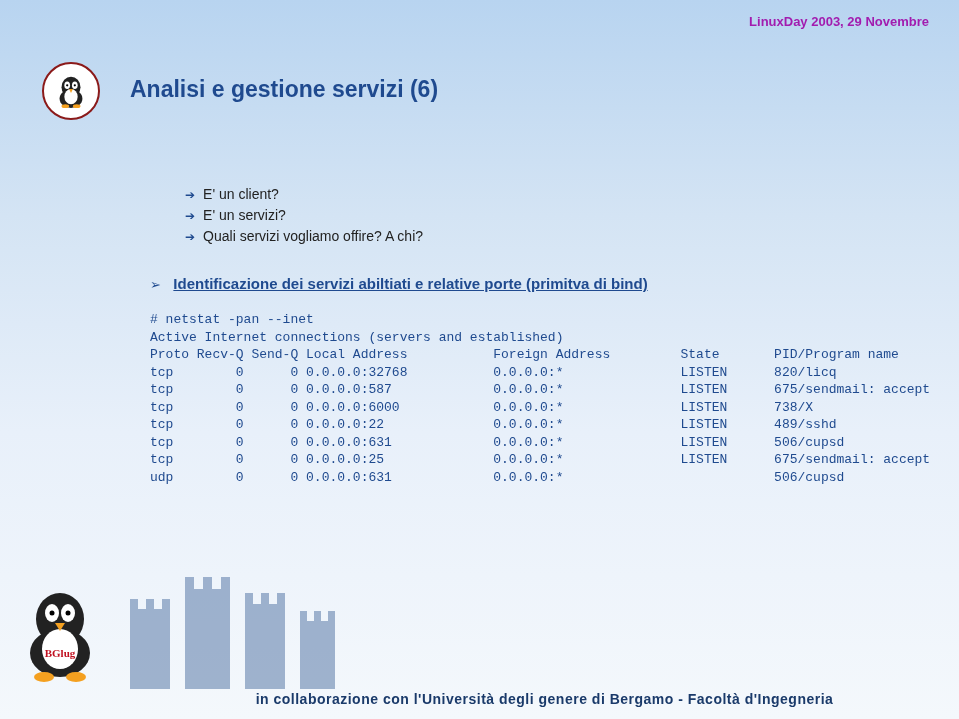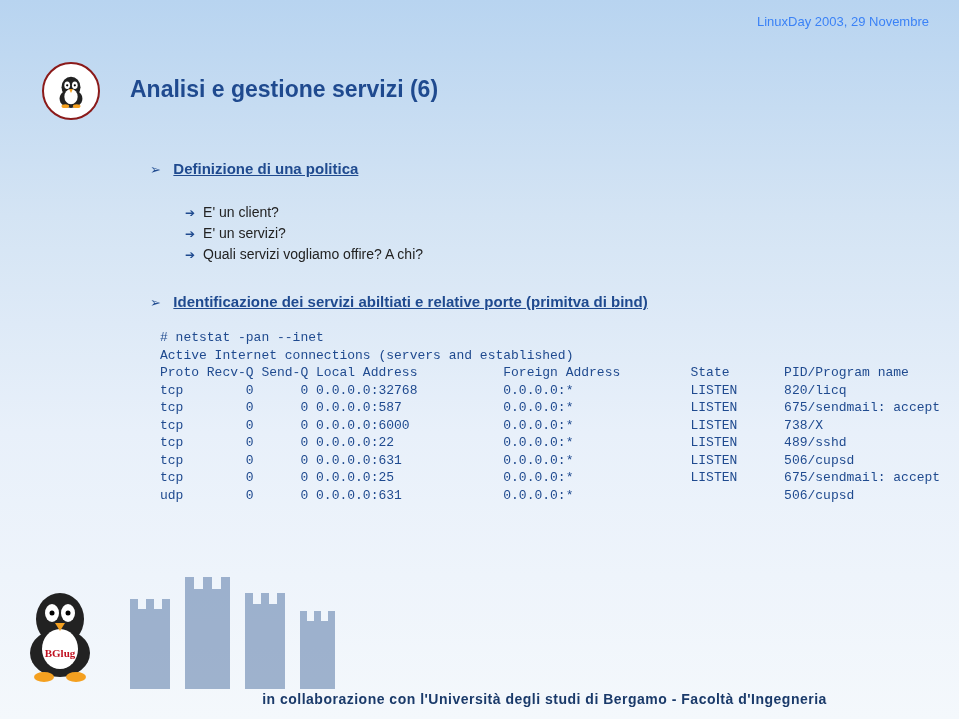--- a/index.html
+++ b/index.html
@@ -8,23 +8,23 @@
     height: 719px;
     background: linear-gradient(to bottom, #b8d4f0 0%, #d4e4f4 30%, #e8f0fa 60%, #f4f8fc 100%);
     font-family: Verdana, Geneva, sans-serif;
     position: relative;
     overflow: hidden;
   }
   .header-text {
     position: absolute;
     top: 14px;
     right: 30px;
-    font-weight: normal;
+    font-weight: bold;
     font-size: 13px;
-    color: #3b82f6;
+    color: #a21caf;
   }
   .logo-top {
     position: absolute;
     top: 62px;
     left: 42px;
     width: 60px;
     height: 60px;
   }
   .logo-circle {
     width: 58px;
@@ -79,21 +79,21 @@
     content: "➔";
     color: #1f4a8f;
     margin-right: 8px;
     font-size: 12px;
   }
   .section2 {
     margin-top: 28px;
   }
   .netstat-block {
     margin-top: 18px;
-    margin-left: 10px;
+    margin-left: 0;
     font-family: "Courier New", monospace;
     font-size: 13px;
     color: #1f4a8f;
     line-height: 1.35;
     white-space: pre;
   }
   .footer-art {
     position: absolute;
     bottom: 30px;
     left: 0;
@@ -130,23 +130,20 @@
       <polygon points="18,18 22,18 20,22" fill="#f4a020"></polygon>
       <ellipse cx="14" cy="36" rx="4" ry="2" fill="#f4a020"></ellipse>
       <ellipse cx="26" cy="36" rx="4" ry="2" fill="#f4a020"></ellipse>
     </svg>
   </div>
 </div>
 
 <div class="title">Analisi e gestione servizi (6)</div>
 
 <div class="content">
-  <div class="bullet-main">
-    <span class="section-link">Definizione di una politica</span>
-  </div>
   <div class="sub-list">
     <div class="sub-item"><span>E' un client?</span></div>
     <div class="sub-item"><span>E' un servizi?</span></div>
     <div class="sub-item"><span>Quali servizi vogliamo offire? A chi?</span></div>
   </div>
 
   <div class="section2 bullet-main">
     <span class="section-link">Identificazione dei servizi abiltiati e relative porte (primitva di bind)</span>
   </div>
 
@@ -191,13 +188,13 @@
     <ellipse cx="68" cy="64" rx="7" ry="9" fill="#fff"></ellipse>
     <circle cx="52" cy="64" r="2.5" fill="#000"></circle>
     <circle cx="68" cy="64" r="2.5" fill="#000"></circle>
     <polygon points="55,74 65,74 60,82" fill="#f4a020"></polygon>
     <ellipse cx="44" cy="128" rx="10" ry="5" fill="#f4a020"></ellipse>
     <ellipse cx="76" cy="128" rx="10" ry="5" fill="#f4a020"></ellipse>
     <text x="60" y="108" font-family="Verdana" font-size="11" font-weight="bold" fill="#c01020" text-anchor="middle">BGlug</text>
   </g>
 </svg>
 
-<div class="footer-text">in collaborazione con l'Università degli studi di Bergamo - Facoltà d'Ingegneria</div>
+<div class="footer-text">in collaborazione con l'Università degli genere di Bergamo - Facoltà d'Ingegneria</div>
 
 </body></html>

